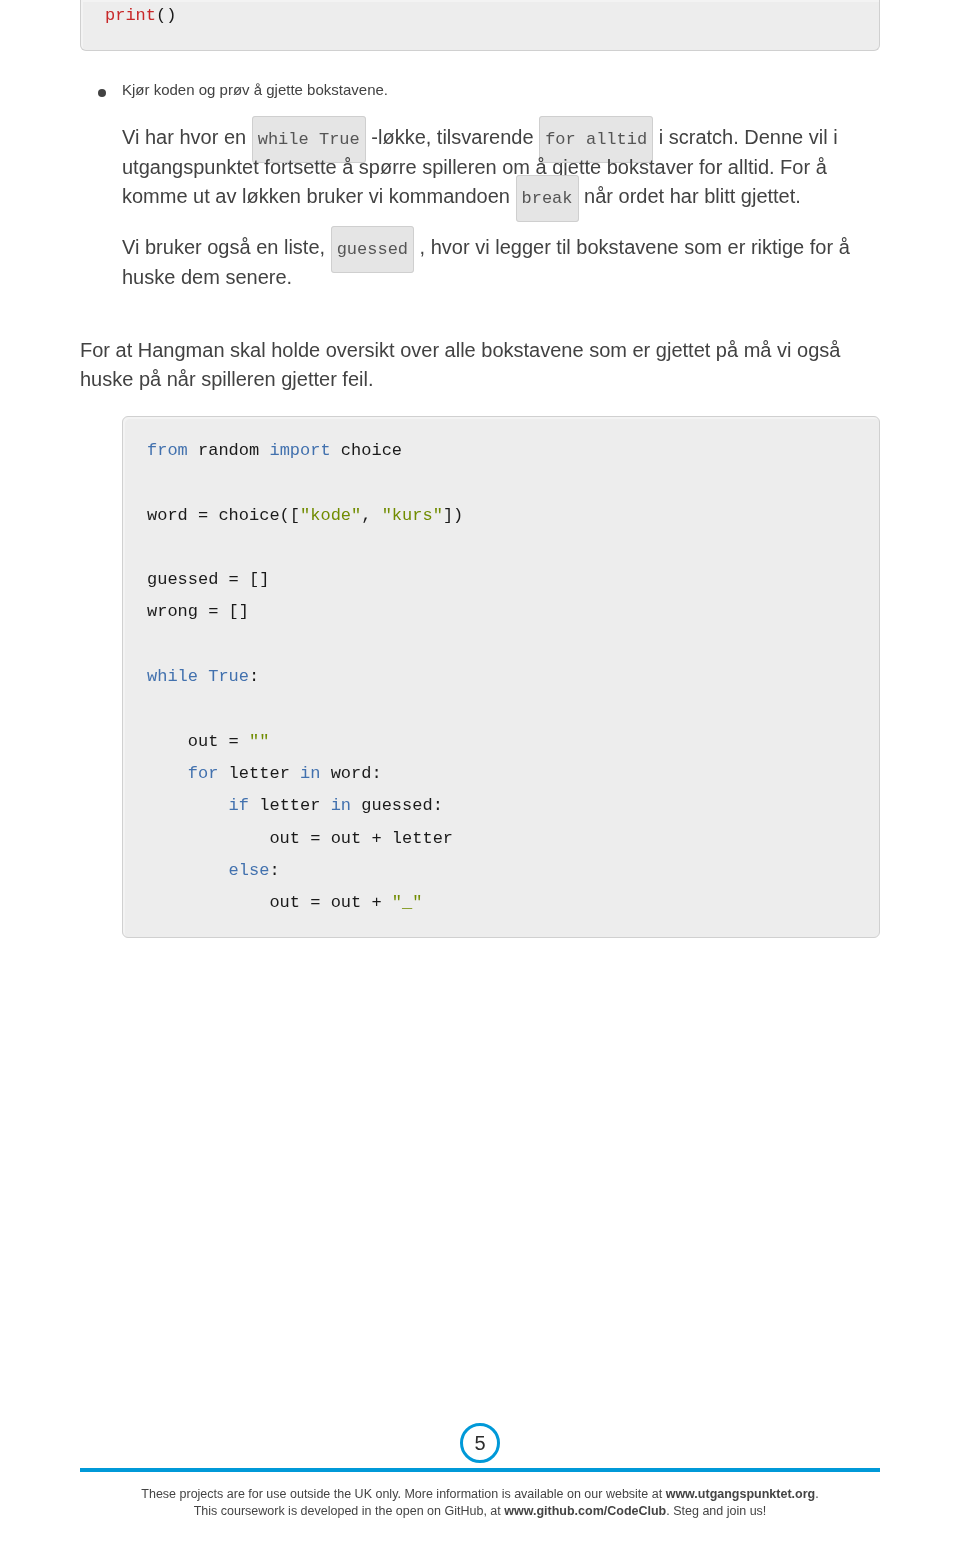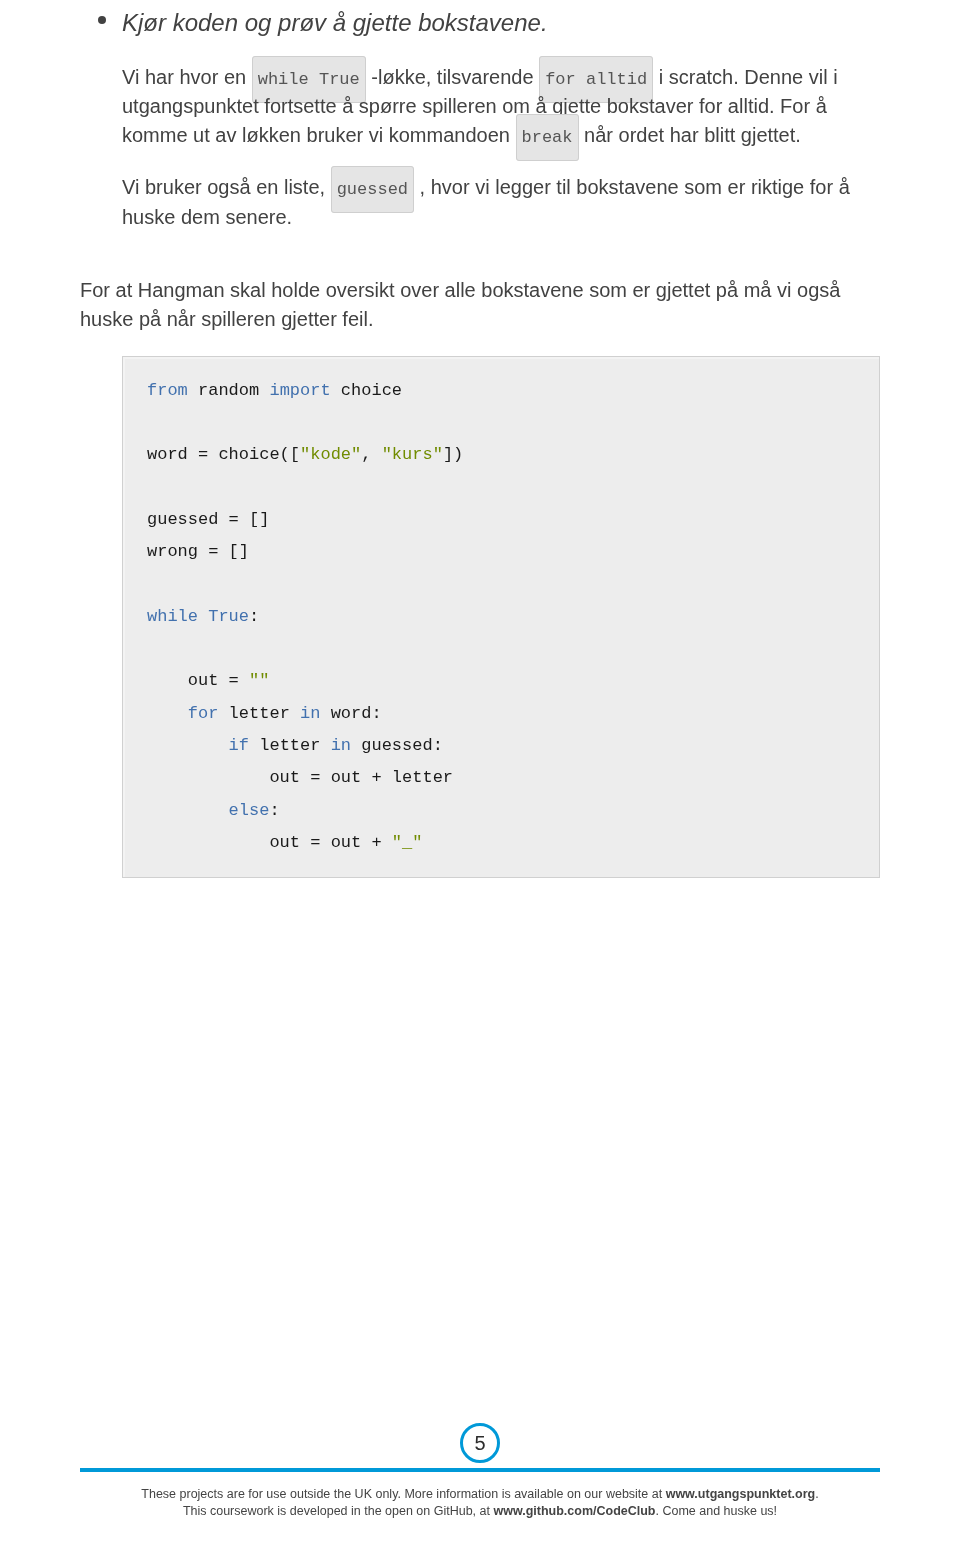--- a/index.html
+++ b/index.html
@@ -15,21 +15,21 @@
   }
   .page {
     position: absolute;
     left: 80px;
     top: 0;
     width: 800px;
   }
   .code-block {
     background: #ededed;
     border: 1px solid #d0d0d0;
-    border-radius: 0;
+    border-radius: 6px;
     padding: 18px 24px;
     font-family: "Courier New", monospace;
     font-size: 17px;
     line-height: 1.9;
     white-space: pre;
     color: #1a1a1a;
     margin-bottom: 28px;
     box-shadow: inset 2px 2px 0 rgba(255,255,255,0.35);
   }
   .code-block.tight-top {
@@ -49,24 +49,23 @@
   }
   .body-text.last { margin-bottom: 44px; }
   ul.bullets {
     list-style: none;
     padding-left: 0;
     margin: 6px 0 22px 18px;
   }
   ul.bullets > li {
     position: relative;
     padding-left: 24px;
-    font-size: 24px;
+    font-size: 15px;
     line-height: 1.45;
     margin-bottom: 18px;
-    font-style: italic;
   }
   ul.bullets > li::before {
     content: "";
     position: absolute;
     left: 0;
     top: 10px;
     width: 8px;
     height: 8px;
     background: #424242;
     border-radius: 50%;
@@ -121,20 +120,21 @@
     color: #444;
     line-height: 1.35;
   }
   .footer-text strong { font-weight: bold; }
 </style>
 </head>
 <body>
 
 <div class="page">
 
+  <div class="code-block tight-top"><span class="kw-red">print</span><span>()</span></div>
 
   <ul class="bullets">
     <li>
       <span>Kjør koden og prøv å gjette bokstavene.</span>
     </li>
   </ul>
 
   <div style="margin-left:42px;">
     <p class="body-text">
       <span>Vi har hvor en </span><span class="inline-code">while True</span><span> -løkke, tilsvarende </span><span class="inline-code">for alltid</span><span> i scratch. Denne vil i utgangspunktet fortsette å spørre spilleren om å gjette bokstaver for alltid. For å komme ut av løkken bruker vi kommandoen </span><span class="inline-code">break</span><span> når ordet har blitt gjettet.</span>
@@ -166,15 +166,15 @@
 <span>            out = out + </span><span class="kw-green">"_"</span></div>
 
 </div>
 
 <div class="footer-rule"></div>
 
 <div class="footer">
   <div class="page-badge">5</div>
   <div class="footer-text">
     <span>These projects are for use outside the UK only. More information is available on our website at </span><strong>www.utgangspunktet.org</strong><span>.</span><br>
-    <span>This coursework is developed in the open on GitHub, at </span><strong>www.github.com/CodeClub</strong><span>. Come and huske us!</span>
+    <span>This coursework is developed in the open on GitHub, at </span><strong>www.github.com/CodeClub</strong><span>. Steg and join us!</span>
   </div>
 </div>
 
 </body></html>

